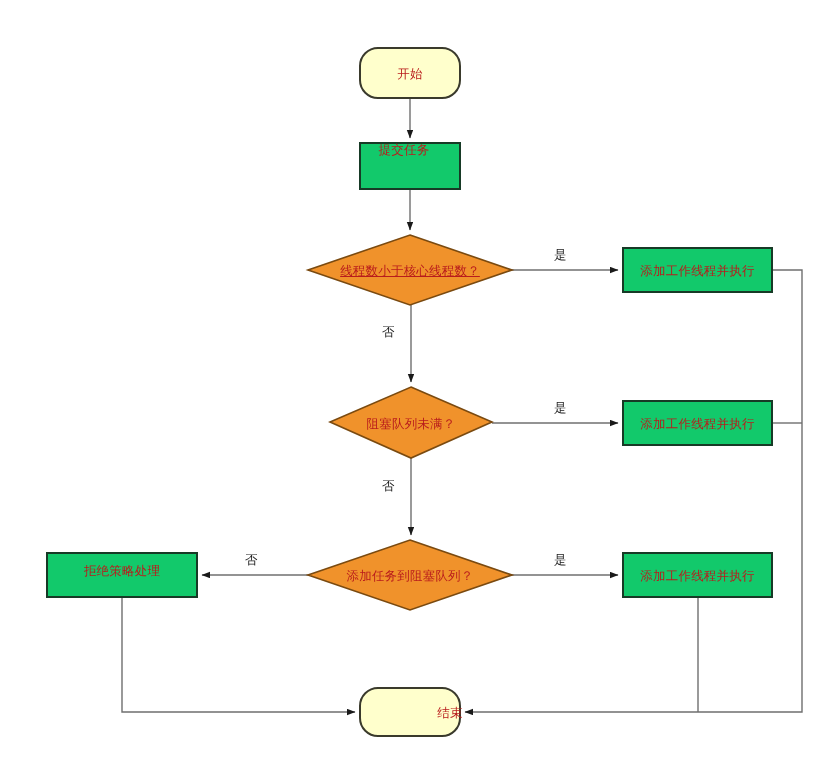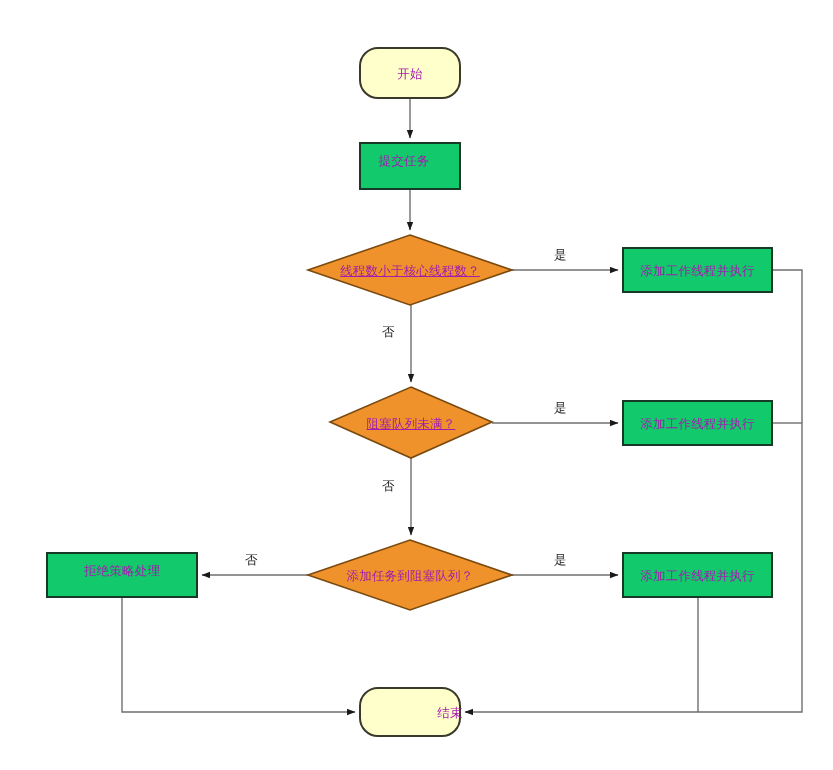--- a/index.html
+++ b/index.html
@@ -19,21 +19,21 @@
     left: 0; top: 0;
     width: 833px;
     height: 770px;
   }
   .node-label {
     position: absolute;
     display: flex;
     align-items: center;
     justify-content: center;
     font-size: 12.5px;
-    color: #a21caf;
+    color: #b91c1c;
     line-height: 1.2;
     white-space: nowrap;
     pointer-events: none;
     letter-spacing: 0.2px;
   }
   .edge-label {
     position: absolute;
     font-size: 12.5px;
     color: #1a1a1a;
     white-space: nowrap;
@@ -93,27 +93,27 @@
 
   <rect x="623" y="553" width="149" height="44" fill="#12c96b" stroke="#173a26" stroke-width="2"></rect>
 
   <rect x="47" y="553" width="150" height="44" fill="#12c96b" stroke="#173a26" stroke-width="2"></rect>
 
   <rect x="360" y="688" width="100" height="48" rx="18" ry="18" fill="#ffffcc" stroke="#3a3a2c" stroke-width="2"></rect>
 </svg>
 
 <div class="node-label" style="left:360px; top:48px; width:100px; height:50px;">开始</div>
 
-<div class="node-label" style="left:360px; top:137px; width:88px; height:46px;text-align:center;">提交任务</div>
+<div class="node-label" style="left:360px; top:126px; width:88px; height:46px;text-align:center;">提交任务</div>
 
 <div class="node-label" style="left:308px; top:248px; width:204px; height:44px;text-decoration:underline;">线程数小于核心线程数？</div>
 
 <div class="node-label" style="left:623px; top:248px; width:149px; height:44px;">添加工作线程并执行</div>
 
-<div class="node-label" style="left:330px; top:401px; width:162px; height:44px;text-decoration:underline;">阻塞队列未满？</div>
+<div class="node-label" style="left:330px; top:401px; width:162px; height:44px;">阻塞队列未满？</div>
 
 <div class="node-label" style="left:623px; top:401px; width:149px; height:44px;">添加工作线程并执行</div>
 
 <div class="node-label" style="left:308px; top:553px; width:204px; height:44px;">添加任务到阻塞队列？</div>
 
 <div class="node-label" style="left:623px; top:553px; width:149px; height:44px;">添加工作线程并执行</div>
 
 <div class="node-label" style="left:47px; top:553px; width:150px; height:34px;text-align:right;">拒绝策略处理</div>
 
 <div class="node-label" style="left:360px; top:688px; width:100px; height:48px;margin-left:40px;">结束</div>

